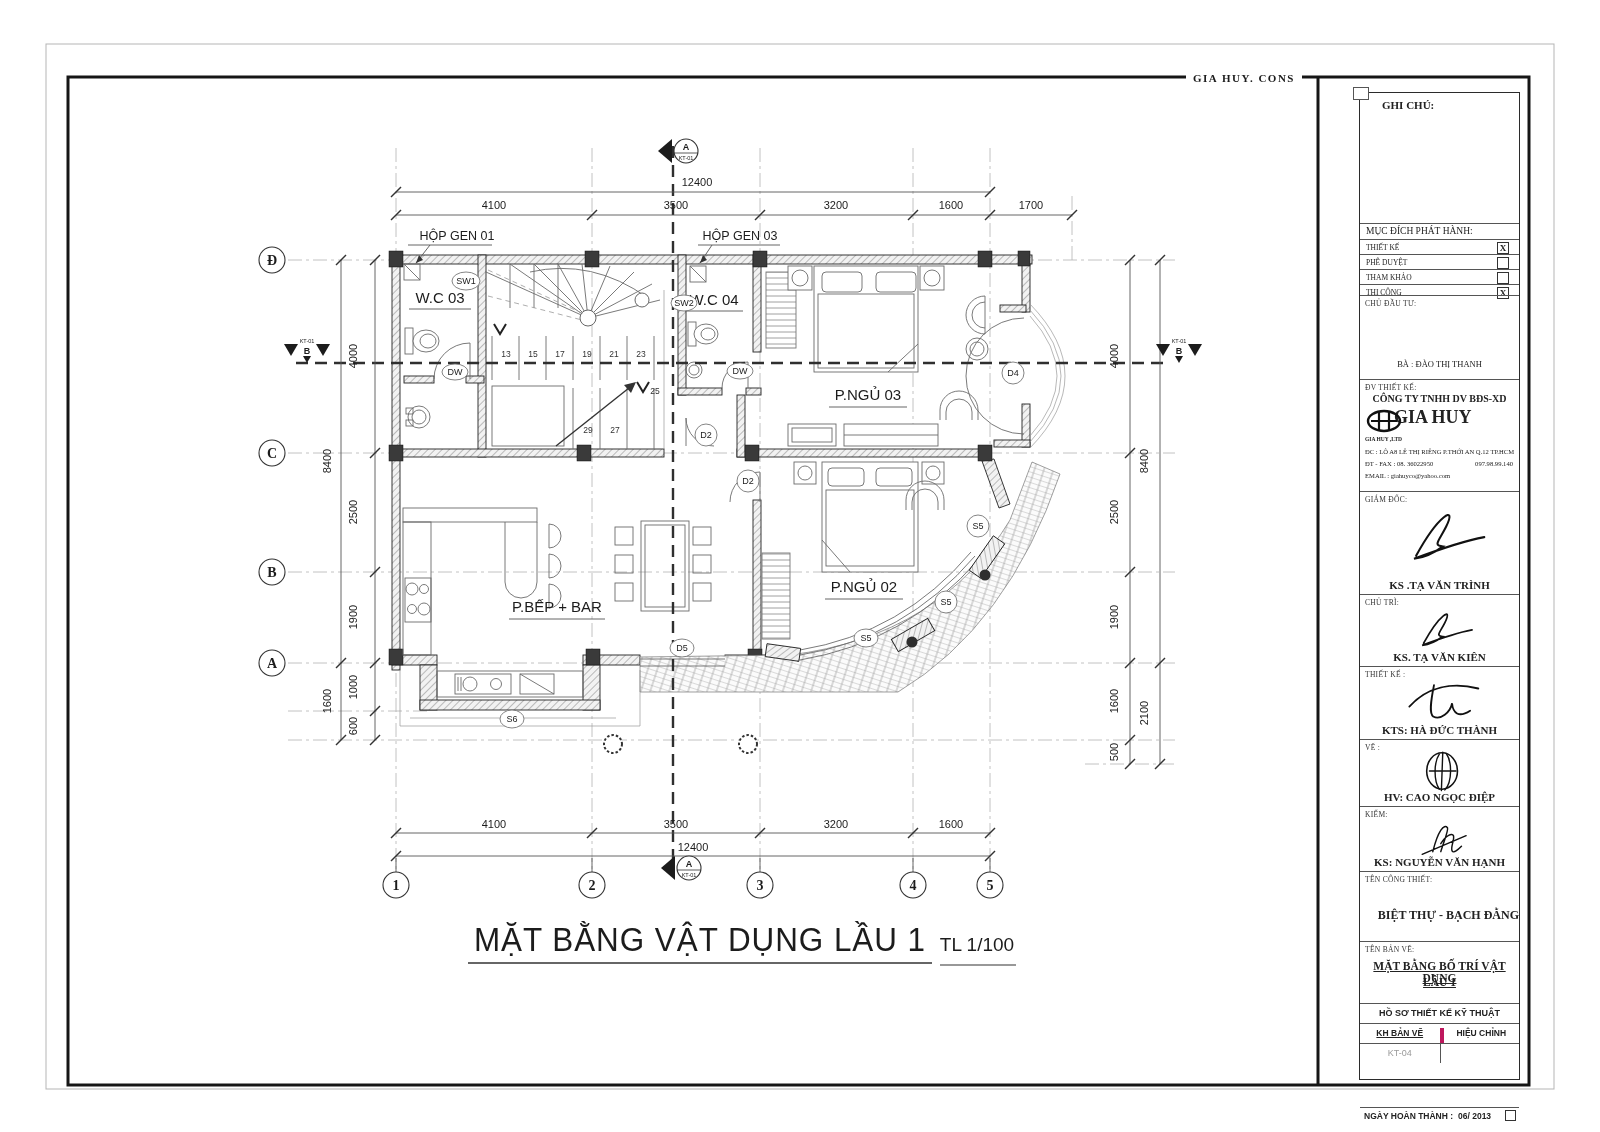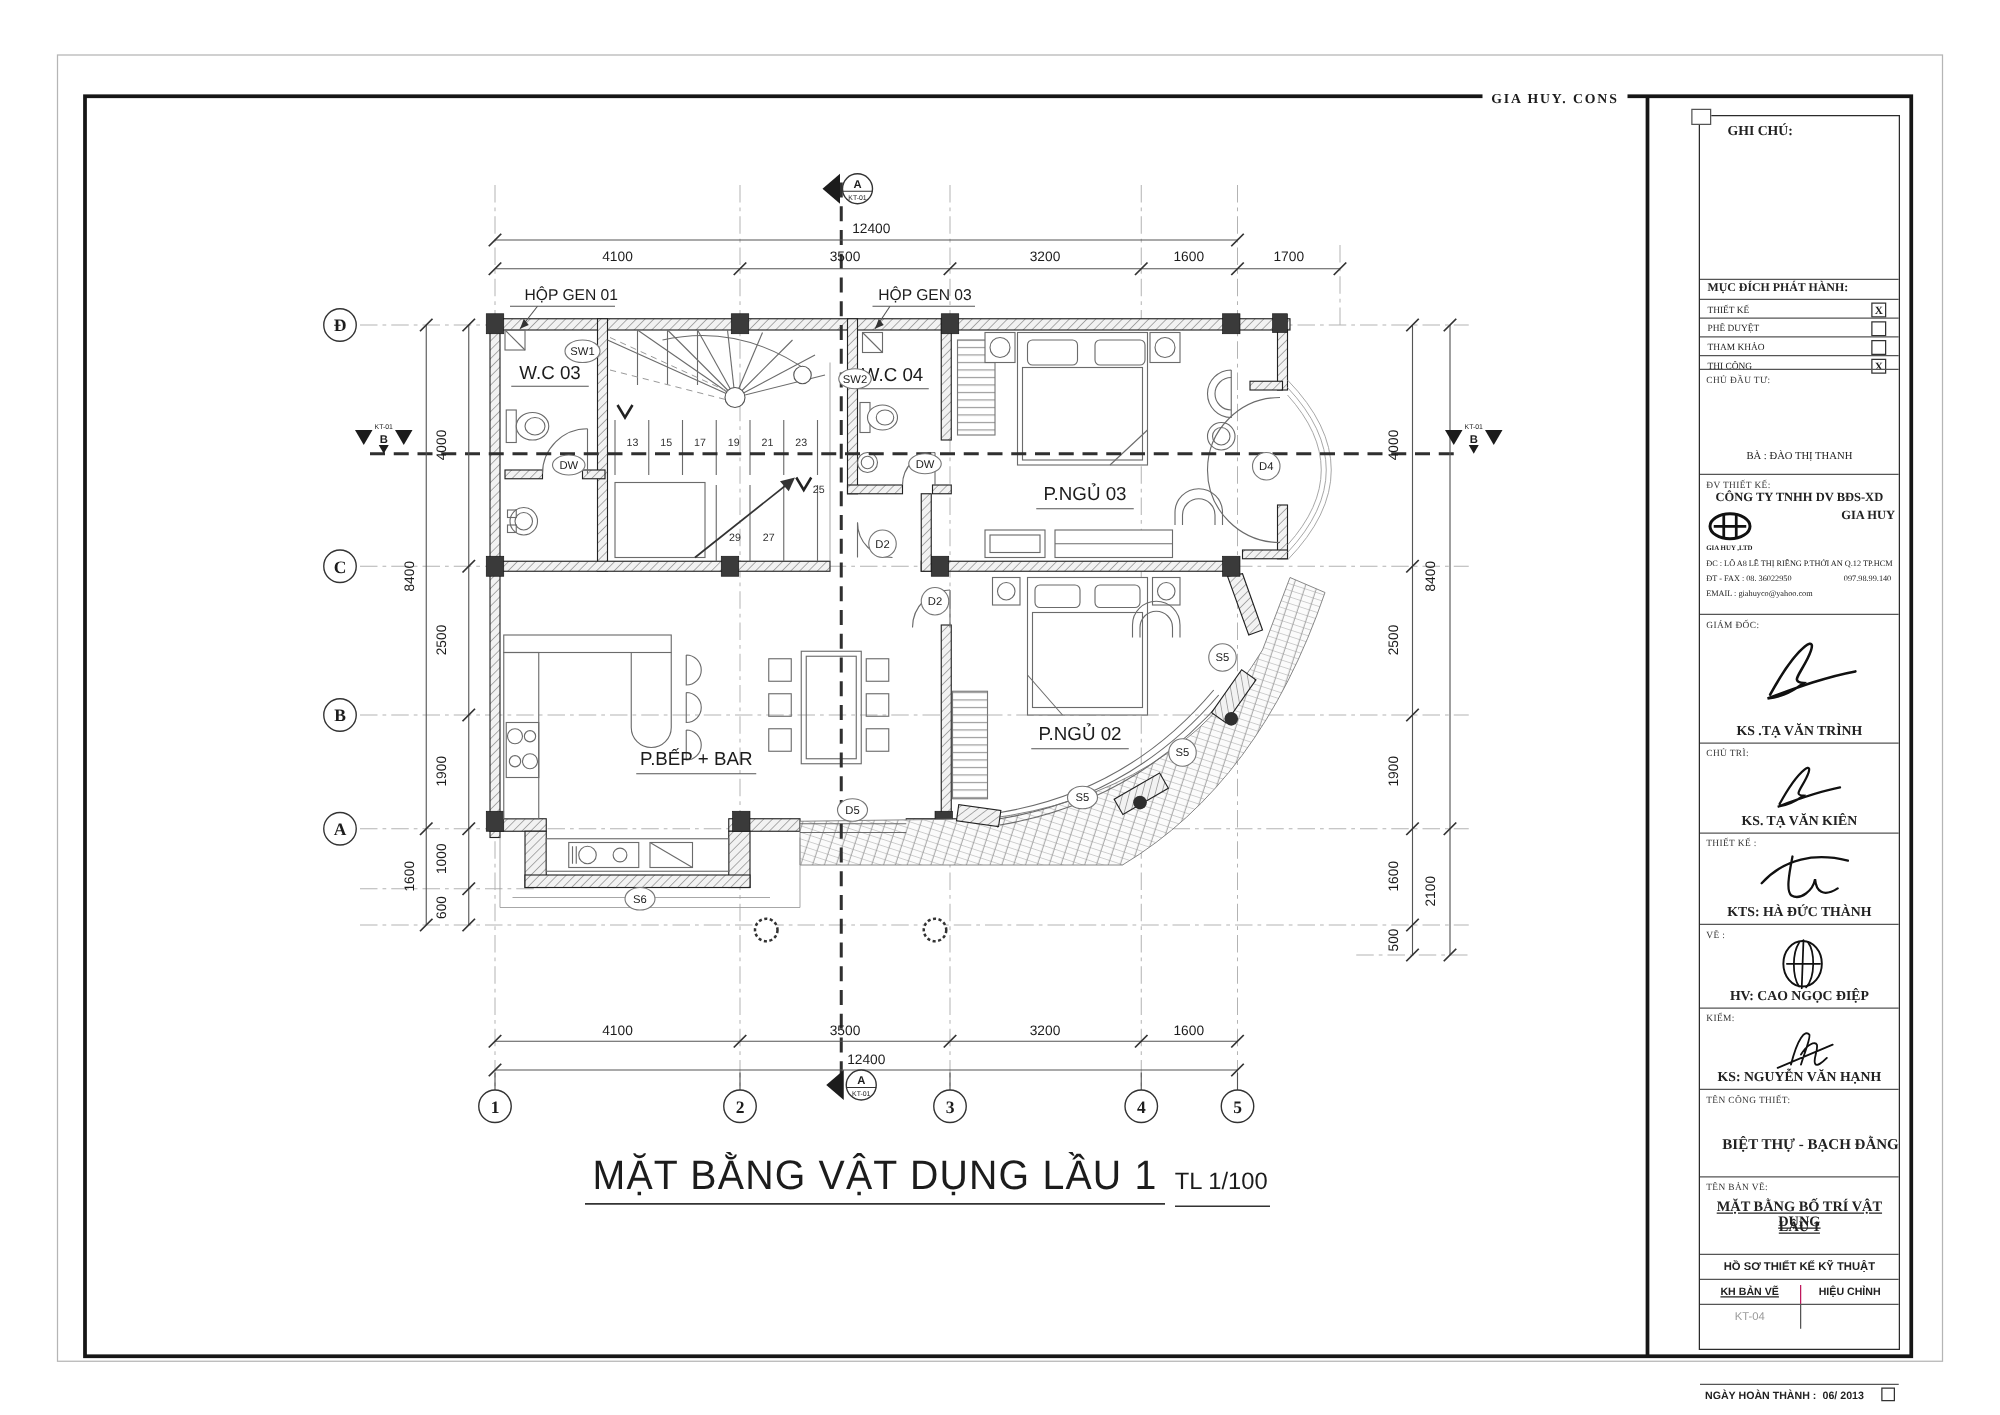--- a/index.html
+++ b/index.html
@@ -559,21 +559,21 @@
 
 
 <div class="tb">
   <div class="notch"></div>
 
   <section class="first" style="top:0;height:130px;">
     <div style="position:absolute;left:22px;top:6px;font-weight:bold;font-size:11px;">GHI CHÚ:</div>
   </section>
 
   <section style="top:130px;height:16px;">
-    <div style="position:absolute;left:6px;top:2px;font-weight:bold;font-size:9.5px;">MỤC ĐÍCH PHÁT HÀNH:</div>
+    <div style="position:absolute;left:6px;top:2px;font-weight:normal;font-size:9.5px;">MỤC ĐÍCH PHÁT HÀNH:</div>
   </section>
   <section class="cbrow" style="top:146px;height:15px;">
     <span class="cl">THIẾT KẾ</span>
     <span class="cb">X</span>
   </section>
   <section class="cbrow" style="top:161px;height:15px;">
     <span class="cl">PHÊ DUYỆT</span>
     <span class="cb"></span>
   </section>
   <section class="cbrow" style="top:176px;height:15px;">
@@ -586,21 +586,21 @@
   </section>
 
   <section style="top:202px;height:80px;">
     <div class="role">CHỦ ĐẦU TƯ:</div>
     <div style="position:absolute;bottom:6px;width:100%;text-align:center;font-size:8.5px;">BÀ : ĐÀO THỊ THANH</div>
   </section>
 
   <section style="top:286px;height:112px;">
     <div class="role">ĐV THIẾT KẾ:</div>
     <div style="position:absolute;top:13px;width:100%;text-align:center;font-weight:bold;font-size:10px;">CÔNG TY TNHH DV BĐS-XD</div>
-    <div style="position:absolute;top:27px;left:46px;width:110px;text-align:right;font-weight:bold;font-size:10px;">GIA HUY</div>
+    <div style="position:absolute;top:27px;left:34px;width:110px;text-align:left;font-weight:bold;font-size:18px;">GIA HUY</div>
     <svg width="36" height="28" style="position:absolute;left:6px;top:28px;">
       <ellipse cx="18" cy="13" rx="16" ry="10" fill="none" stroke="#111" stroke-width="2.4"></ellipse>
       <path d="M13,3 L13,23 M23,3 L23,23 M5,13 L31,13" stroke="#111" stroke-width="2.2" fill="none"></path>
     </svg>
     <div style="position:absolute;top:56px;left:5px;font-size:5.5px;font-weight:bold;">GIA HUY ,LTD</div>
     <div style="position:absolute;top:68px;left:5px;font-size:6.6px;white-space:nowrap;">ĐC : LÔ A8 LÊ THỊ RIÊNG P.THỚI AN Q.12 TP.HCM</div>
     <div style="position:absolute;top:80px;left:5px;font-size:6.6px;">ĐT - FAX : 08. 36022950</div>
     <div style="position:absolute;top:80px;right:6px;font-size:6.6px;">097.98.99.140</div>
     <div style="position:absolute;top:92px;left:5px;font-size:6.6px;">EMAIL : giahuyco@yahoo.com</div>
   </section>
@@ -656,21 +656,21 @@
     <div style="position:absolute;top:18px;width:100%;text-align:center;font-weight:bold;font-size:11.5px;text-decoration:underline;">MẶT BẰNG BỐ TRÍ VẬT DỤNG</div>
     <div style="position:absolute;top:34px;width:100%;text-align:center;font-weight:bold;font-size:11.5px;text-decoration:underline;">LẦU 1</div>
   </section>
 
   <section style="top:910px;height:20px;">
     <div style="position:absolute;top:4px;width:100%;text-align:center;font-size:9px;font-weight:bold;font-family:'Liberation Sans',sans-serif;">HỒ SƠ THIẾT KẾ KỸ THUẬT</div>
   </section>
 
   <section style="top:930px;height:20px;">
     <div style="position:absolute;left:0;top:4px;width:50%;text-align:center;font-size:8.5px;font-weight:bold;font-family:'Liberation Sans',sans-serif;text-decoration:underline;">KH BẢN VẼ</div>
-    <div style="position:absolute;right:0;top:4px;width:50%;text-align:center;font-size:8.5px;font-weight:bold;font-family:'Liberation Sans',sans-serif;border-left:1px solid #be185d;box-sizing:border-box;height:16px;">HIỆU CHỈNH</div>
+    <div style="position:absolute;right:0;top:4px;width:50%;text-align:center;font-size:8.5px;font-weight:bold;font-family:'Liberation Sans',sans-serif;border-left:4px solid #be185d;box-sizing:border-box;height:16px;">HIỆU CHỈNH</div>
   </section>
 
   <section style="top:950px;height:20px;">
     <div style="position:absolute;left:0;top:4px;width:50%;text-align:center;font-size:9px;color:#9a9a9a;font-family:'Liberation Sans',sans-serif;">KT-04</div>
     <div style="position:absolute;right:0;top:0;width:50%;height:100%;border-left:1px solid #555;box-sizing:border-box;"></div>
   </section>
 
   <section style="top:970px;height:16px;border-bottom:none;margin-top:44px;">
     <span style="position:absolute;left:4px;top:3px;font-size:8.5px;font-weight:bold;font-family:'Liberation Sans',sans-serif;">NGÀY HOÀN THÀNH :</span>
     <span style="position:absolute;left:98px;top:3px;font-size:8.5px;font-weight:bold;font-family:'Liberation Sans',sans-serif;">06/ 2013</span>

